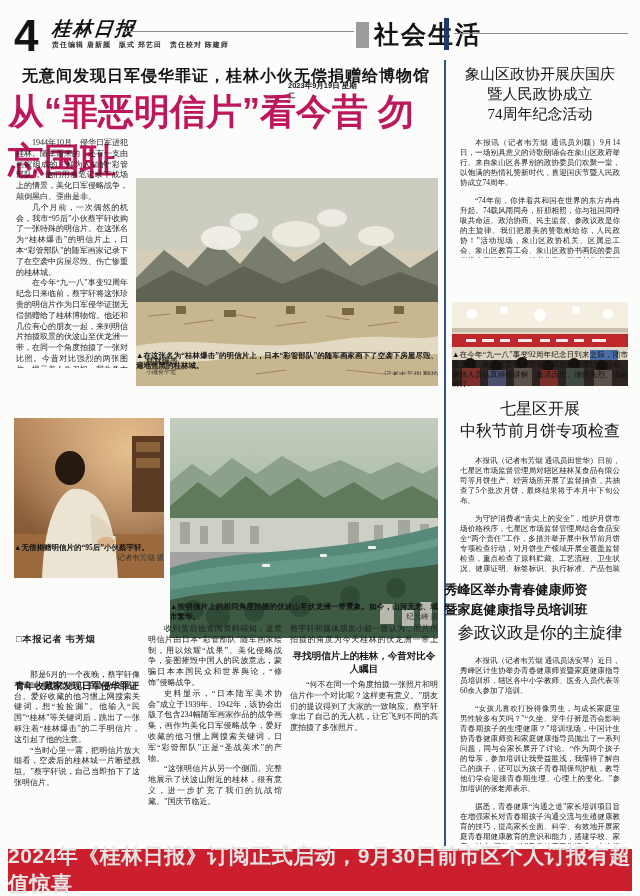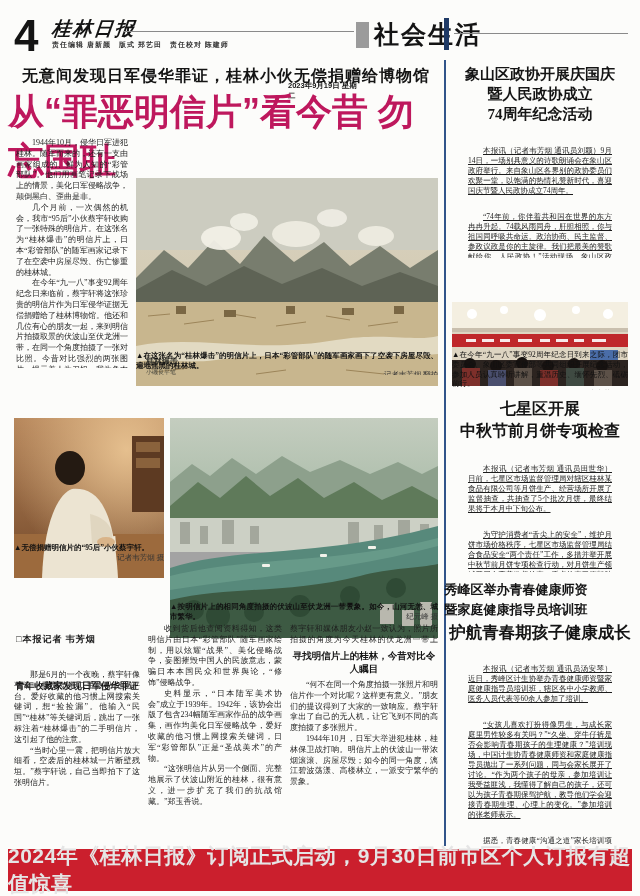--- a/index.html
+++ b/index.html
@@ -24,23 +24,23 @@
   .body-text p{margin:0;text-indent:2em;}
   .body-text p.noindent{text-indent:0;}
   .cap{font-size:7.5px;line-height:9.5px;text-align:justify;font-weight:700;color:#111;overflow:hidden;}
   .credit{display:block;text-align:right;font-weight:400;color:#333;}
   .byline{font-size:9px;font-weight:700;letter-spacing:1px;}
   .sub-head{font-size:9.5px;font-weight:900;text-align:center;line-height:13px;}
   .photo{overflow:hidden;background:#a3a3a3;margin-top:40px;}
   .photo svg{display:block;}
 
   
-  .r-title{font-weight:700;text-align:center;}
+  .r-title{font-weight:400;text-align:center;}
   .r-body{font-size:7.5px;line-height:10px;text-align:justify;color:#1d1d1d;overflow:hidden;}
-  .r-body p{margin:16px;text-indent:2em;text-decoration:underline;}
+  .r-body p{margin:8px;text-indent:2em;}
   .r-cap{font-size:7.5px;line-height:9.8px;text-align:justify;color:#111;overflow:hidden;}
 
   
   .banner{background:#cb1f2d;color:#e5e5e5;display:flex;align-items:center;justify-content:center;
           font-weight:900;font-size:21px;letter-spacing:0.5px;
           font-family:"Liberation Sans","DejaVu Sans",sans-serif;}
 </style>
 </head>
 <body>
 
@@ -198,30 +198,29 @@
 
   <div class="abs sub-head" style="left:14px;top:652px;width:126px;margin-top:28px;">青年收藏家发现日军侵华罪证</div>
   <div class="abs body-text" style="left:14px;top:670px;width:126px;height:176px;">
     <p>那是6月的一个夜晚，蔡宇轩像平常一样浏览着二手物品交易平台。爱好收藏的他习惯上网搜索关键词，想“捡捡漏”。他输入“民国”“桂林”等关键词后，跳出了一张标注着“桂林爆击”的二手明信片，这引起了他的注意。</p>
     <p>“当时心里一震，把明信片放大细看，空袭后的桂林城一片断壁残垣。”蔡宇轩说，自己当即拍下了这张明信片。</p>
   </div>
 
   <div class="abs body-text" style="left:148px;top:624px;width:134px;height:222px;">
     <p>收到货后他查阅资料得知，这类明信片由日本“彩管部队”随军画家绘制，用以炫耀“战果”、美化侵略战争，妄图摧毁中国人的民族意志，蒙骗日本本国民众和世界舆论，“修饰”侵略战争。</p>
     <p>史料显示，“日本陆军美术协会”成立于1939年。1942年，该协会出版了包含234幅随军画家作品的战争画集，画作均美化日军侵略战争，爱好收藏的他习惯上网搜索关键词，日军“彩管部队”正是“圣战美术”的产物。</p>
-    <p>“这张明信片从另一个侧面、完整地展示了伏波山附近的桂林，很有意义，进一步扩充了我们的抗战馆藏。”郑玉香说。</p>
+    <p>“这张明信片从另一个侧面、完整地展示了伏波山附近的桂林，很有意义，进一步扩充了我们的抗战馆藏。”国庆节临近。</p>
   </div>
 
   <div class="abs body-text" style="left:290px;top:624px;width:148px;height:22px;">
     <p class="noindent">蔡宇轩和媒体朋友小赵一致认为，照片所拍摄的角度为今天桂林的伏龙洲一带上空。</p>
   </div>
   <div class="abs sub-head" style="left:290px;top:650px;width:148px;">寻找明信片上的桂林，今昔对比令人瞩目</div>
   <div class="abs body-text" style="left:290px;top:680px;width:148px;height:166px;">
     <p>“何不在同一个角度拍摄一张照片和明信片作一个对比呢？这样更有意义。”朋友们的提议得到了大家的一致响应。蔡宇轩拿出了自己的无人机，让它飞到不同的高度拍摄了多张照片。</p>
-    <p>1944年10月，日军大举进犯桂林，桂林保卫战打响。明信片上的伏波山一带浓烟滚滚、房屋尽毁；如今的同一角度，漓江碧波荡漾、高楼林立，一派安宁繁华的景象。</p>
   </div>
 
   <div class="abs r-title serif" style="left:452px;top:64px;width:176px;font-size:15px;line-height:20px;">
     <div>象山区政协开展庆国庆</div>
     <div>暨人民政协成立</div>
     <div>74周年纪念活动</div>
   </div>
   <div class="abs r-body" style="left:452px;top:130px;width:176px;height:128px;">
     <p>本报讯（记者韦芳烟 通讯员刘颖）9月14日，一场别具意义的诗歌朗诵会在象山区政府举行。来自象山区各界别的政协委员们欢聚一堂，以饱满的热情礼赞新时代，喜迎国庆节暨人民政协成立74周年。</p>
     <p>“74年前，你伴着共和国在世界的东方冉冉升起。74载风雨同舟，肝胆相照，你与祖国同呼吸共命运。政治协商、民主监督、参政议政是你的主旋律。我们把最美的赞歌献给你，人民政协！”活动现场，象山区政协机关、区属总工会、象山区教育工会、象山区政协书画院的委员们带来了诗歌朗诵、好书分享、现场创作书画等精彩节目，展现了政协委员们积极向上、团结奋进的精神风貌。</p>
@@ -283,21 +282,21 @@
   <div class="abs r-body" style="left:452px;top:448px;width:176px;height:124px;">
     <p>本报讯（记者韦芳烟 通讯员田世华）日前，七星区市场监督管理局对辖区桂林某食品有限公司等月饼生产、经营场所开展了监督抽查，共抽查了5个批次月饼，最终结果将于本月中下旬公布。</p>
     <p>为守护消费者“舌尖上的安全”，维护月饼市场价格秩序，七星区市场监督管理局结合食品安全“两个责任”工作，多措并举开展中秋节前月饼专项检查行动，对月饼生产领域开展全覆盖监督检查，重点检查了原料贮藏、工艺流程、卫生状况、健康证明、标签标识、执行标准、产品包装等情况；对经营场所采取“日常监管”和“重点检查”相结合的方式，着重检查是否存在“天价”月饼、商品过度包装、虚假价格等行为。</p>
     <p>七星区市场监督管理局相关负责人表示，中秋节、国庆节临近，将加大对节前食品市场的监督检查力度，织密食品安全防护网，让市民和游客吃得安心、买得放心。</p>
   </div>
 
   <div class="abs r-title serif" style="left:428px;top:580px;width:176px;font-size:13px;line-height:20px;font-weight:700;">
     <div>秀峰区举办青春健康师资</div>
     <div>暨家庭健康指导员培训班</div>
   </div>
-  <div class="abs r-title sans" style="left:448px;top:622px;width:184px;font-size:16.5px;">护航青春期孩子健康成长</div>
+  <div class="abs r-title sans" style="left:448px;top:622px;width:184px;font-size:16.5px;">参政议政是你的主旋律</div>
   <div class="abs r-body" style="left:452px;top:648px;width:176px;height:196px;">
     <p>本报讯（记者韦芳烟 通讯员汤安琴）近日，秀峰区计生协举办青春健康师资暨家庭健康指导员培训班，辖区各中小学教师、医务人员代表等60余人参加了培训。</p>
     <p>“女孩儿喜欢打扮得像男生，与成长家庭里男性较多有关吗？”“久坐、穿牛仔裤是否会影响青春期孩子的生理健康？”培训现场，中国计生协青春健康师资和家庭健康指导员抛出了一系列问题，同与会家长展开了讨论。“作为两个孩子的母亲，参加培训让我受益匪浅，我懂得了解自己的孩子，还可以为孩子青春期保驾护航，教导他们学会迎接青春期生理、心理上的变化。”参加培训的张老师表示。</p>
     <p>据悉，青春健康“沟通之道”家长培训项目旨在增强家长对青春期孩子沟通交流与生殖健康教育的技巧，提高家长全面、科学、有效地开展家庭青春期健康教育的意识和能力，搭建学校、家庭、社会“三位一体”青春健康工作模式。本次培训班邀请三位指导员围绕“生殖健康”“预防意外怀孕”“预防性病艾滋病”“社交安全”“亲子沟通”等主题开展培训，培训一直持续三天。</p>
 
   </div>
 
   <div class="abs banner" style="left:8px;top:849px;width:624px;height:42px;">2024年《桂林日报》订阅正式启动，9月30日前市区个人订报有超值惊喜</div>
 
 </div>

